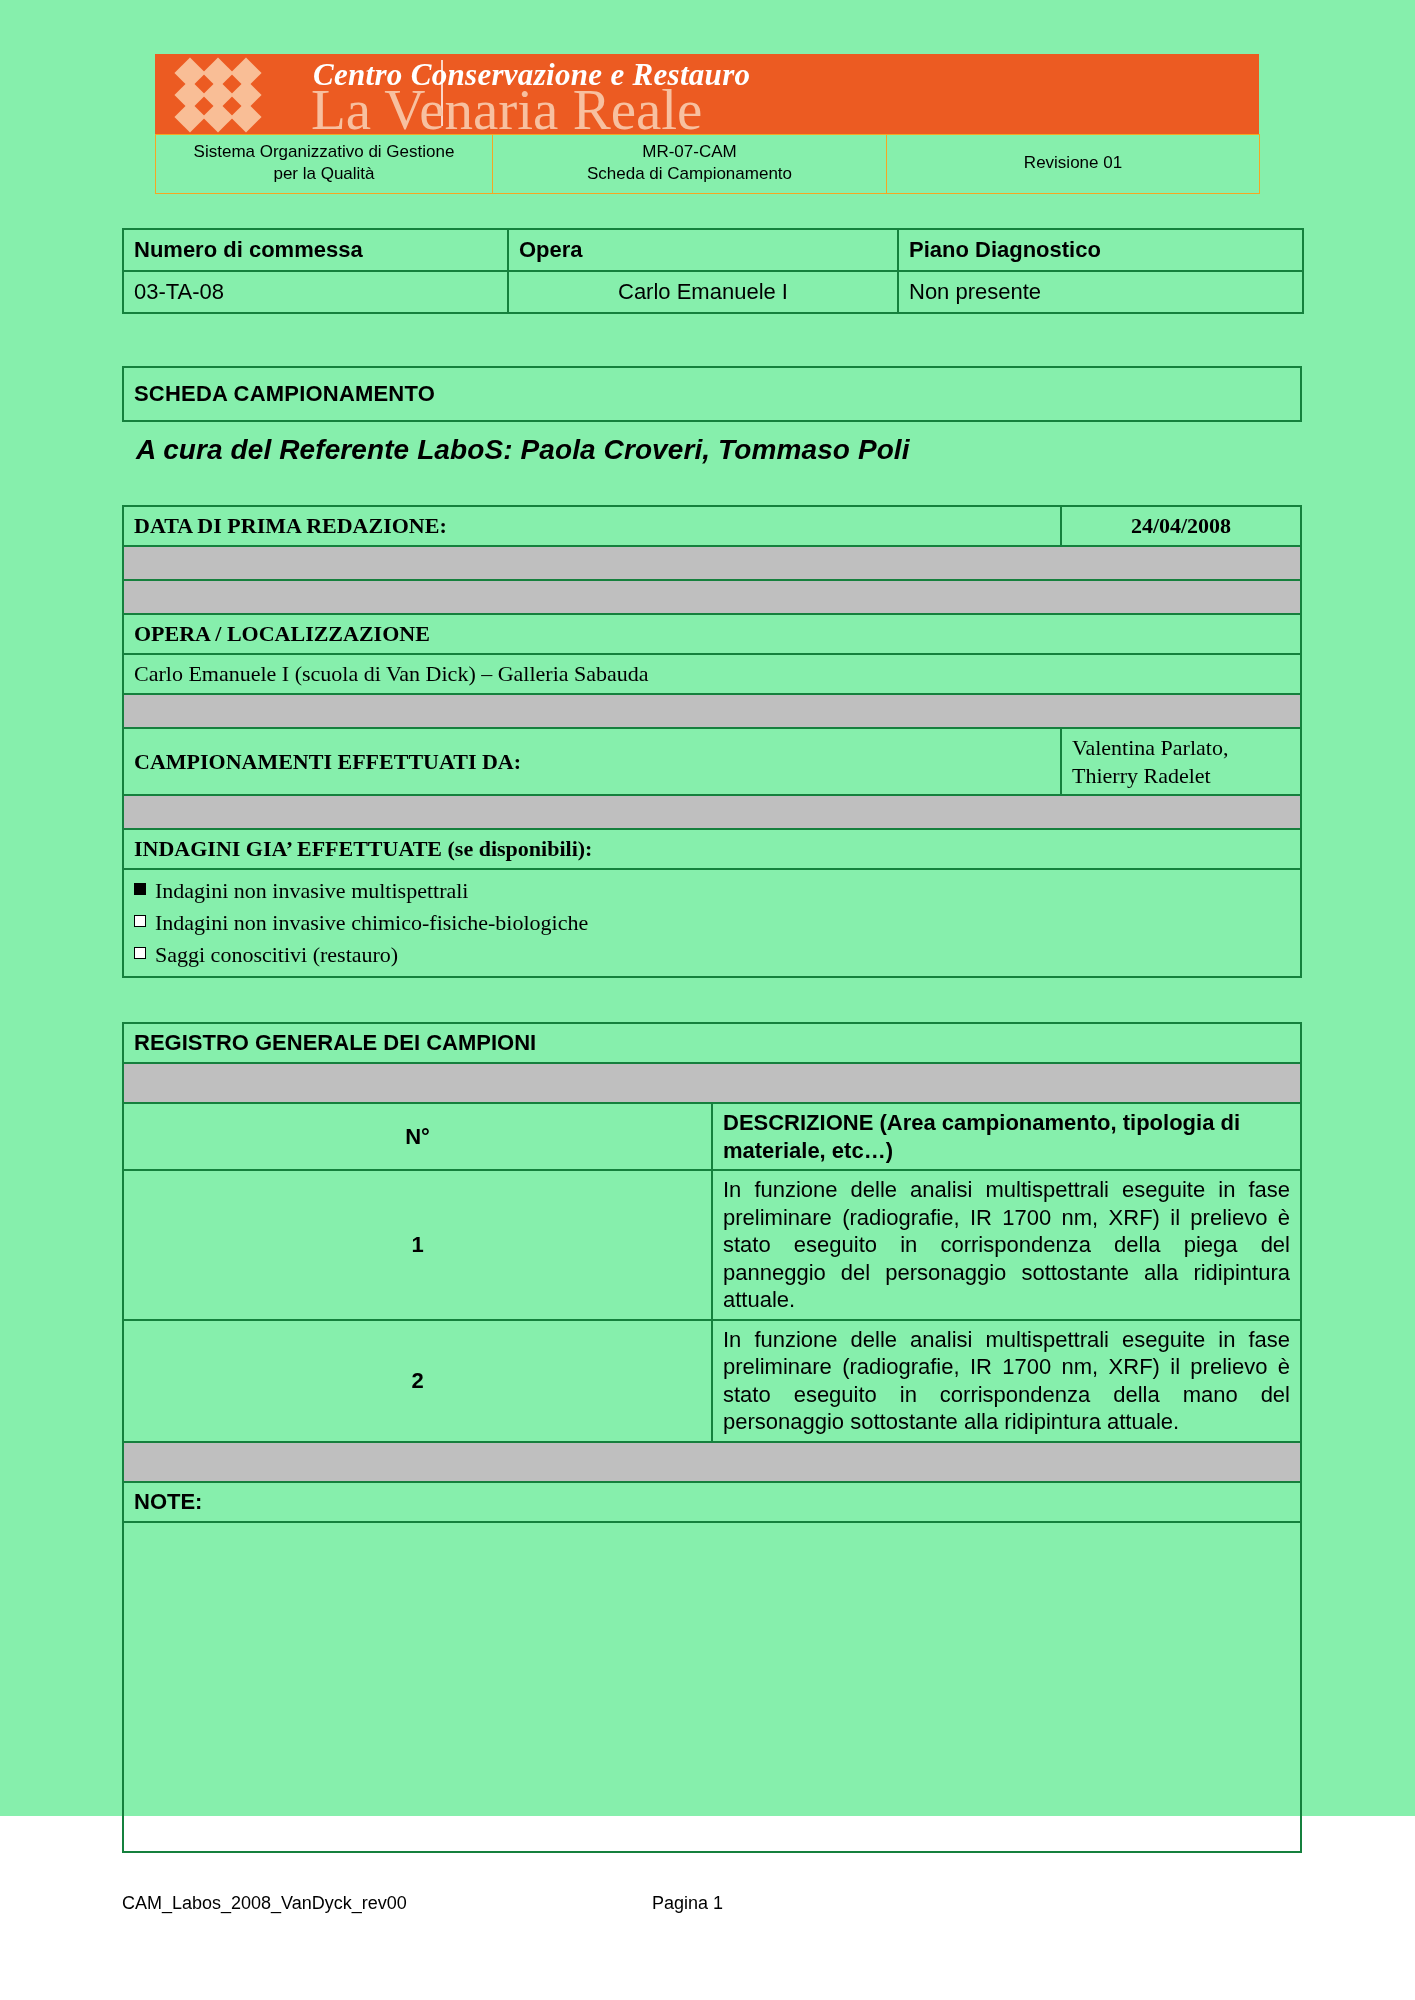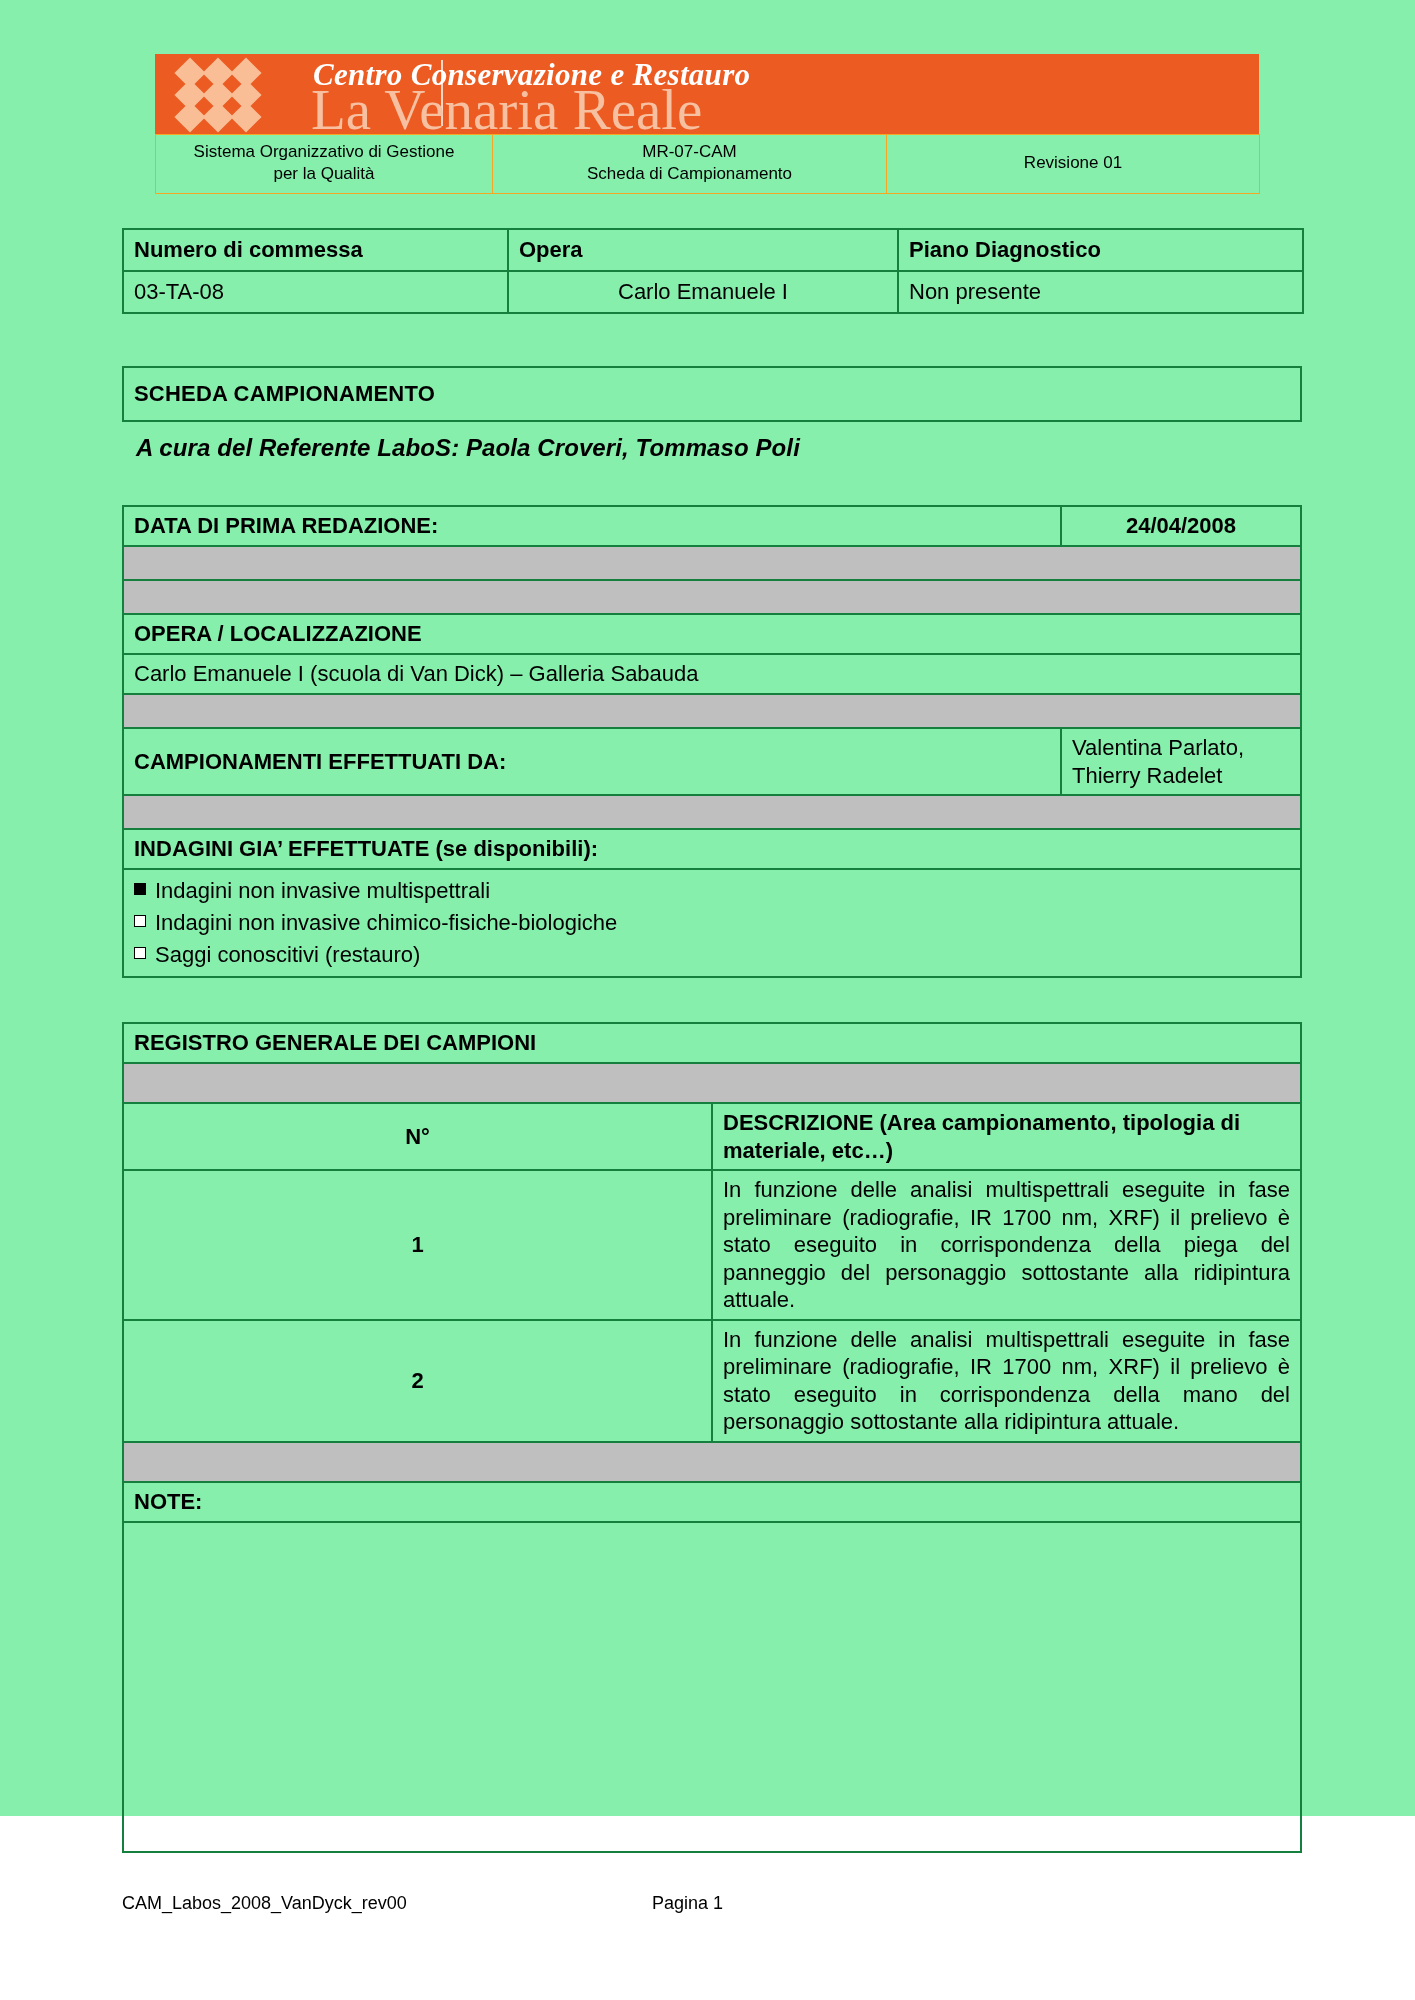--- a/index.html
+++ b/index.html
@@ -150,34 +150,35 @@
     font-weight: bold;
     letter-spacing: 0.2px;
     padding: 6px 14px;
   }
 
   
   .subtitle {
     position: absolute;
     left: 136px;
     top: 434px;
-    font-size: 24px;
+    font-size: 28px;
     font-weight: bold;
     font-style: italic;
     letter-spacing: 0.1px;
   }
 
   
   .sec-form {
     position: absolute;
     left: 122px;
     top: 505px;
   }
   .sec-form td {
     height: 40px;
+    font-family: Liberation Serif, serif;
   }
   .r-spacer td { height: 34px; }
   .lbl { font-weight: bold; font-size: 21px; }
   .val { font-size: 22px; }
   .date-cell {
     width: 240px;
     text-align: center;
     font-weight: bold;
     font-size: 22px;
   }

